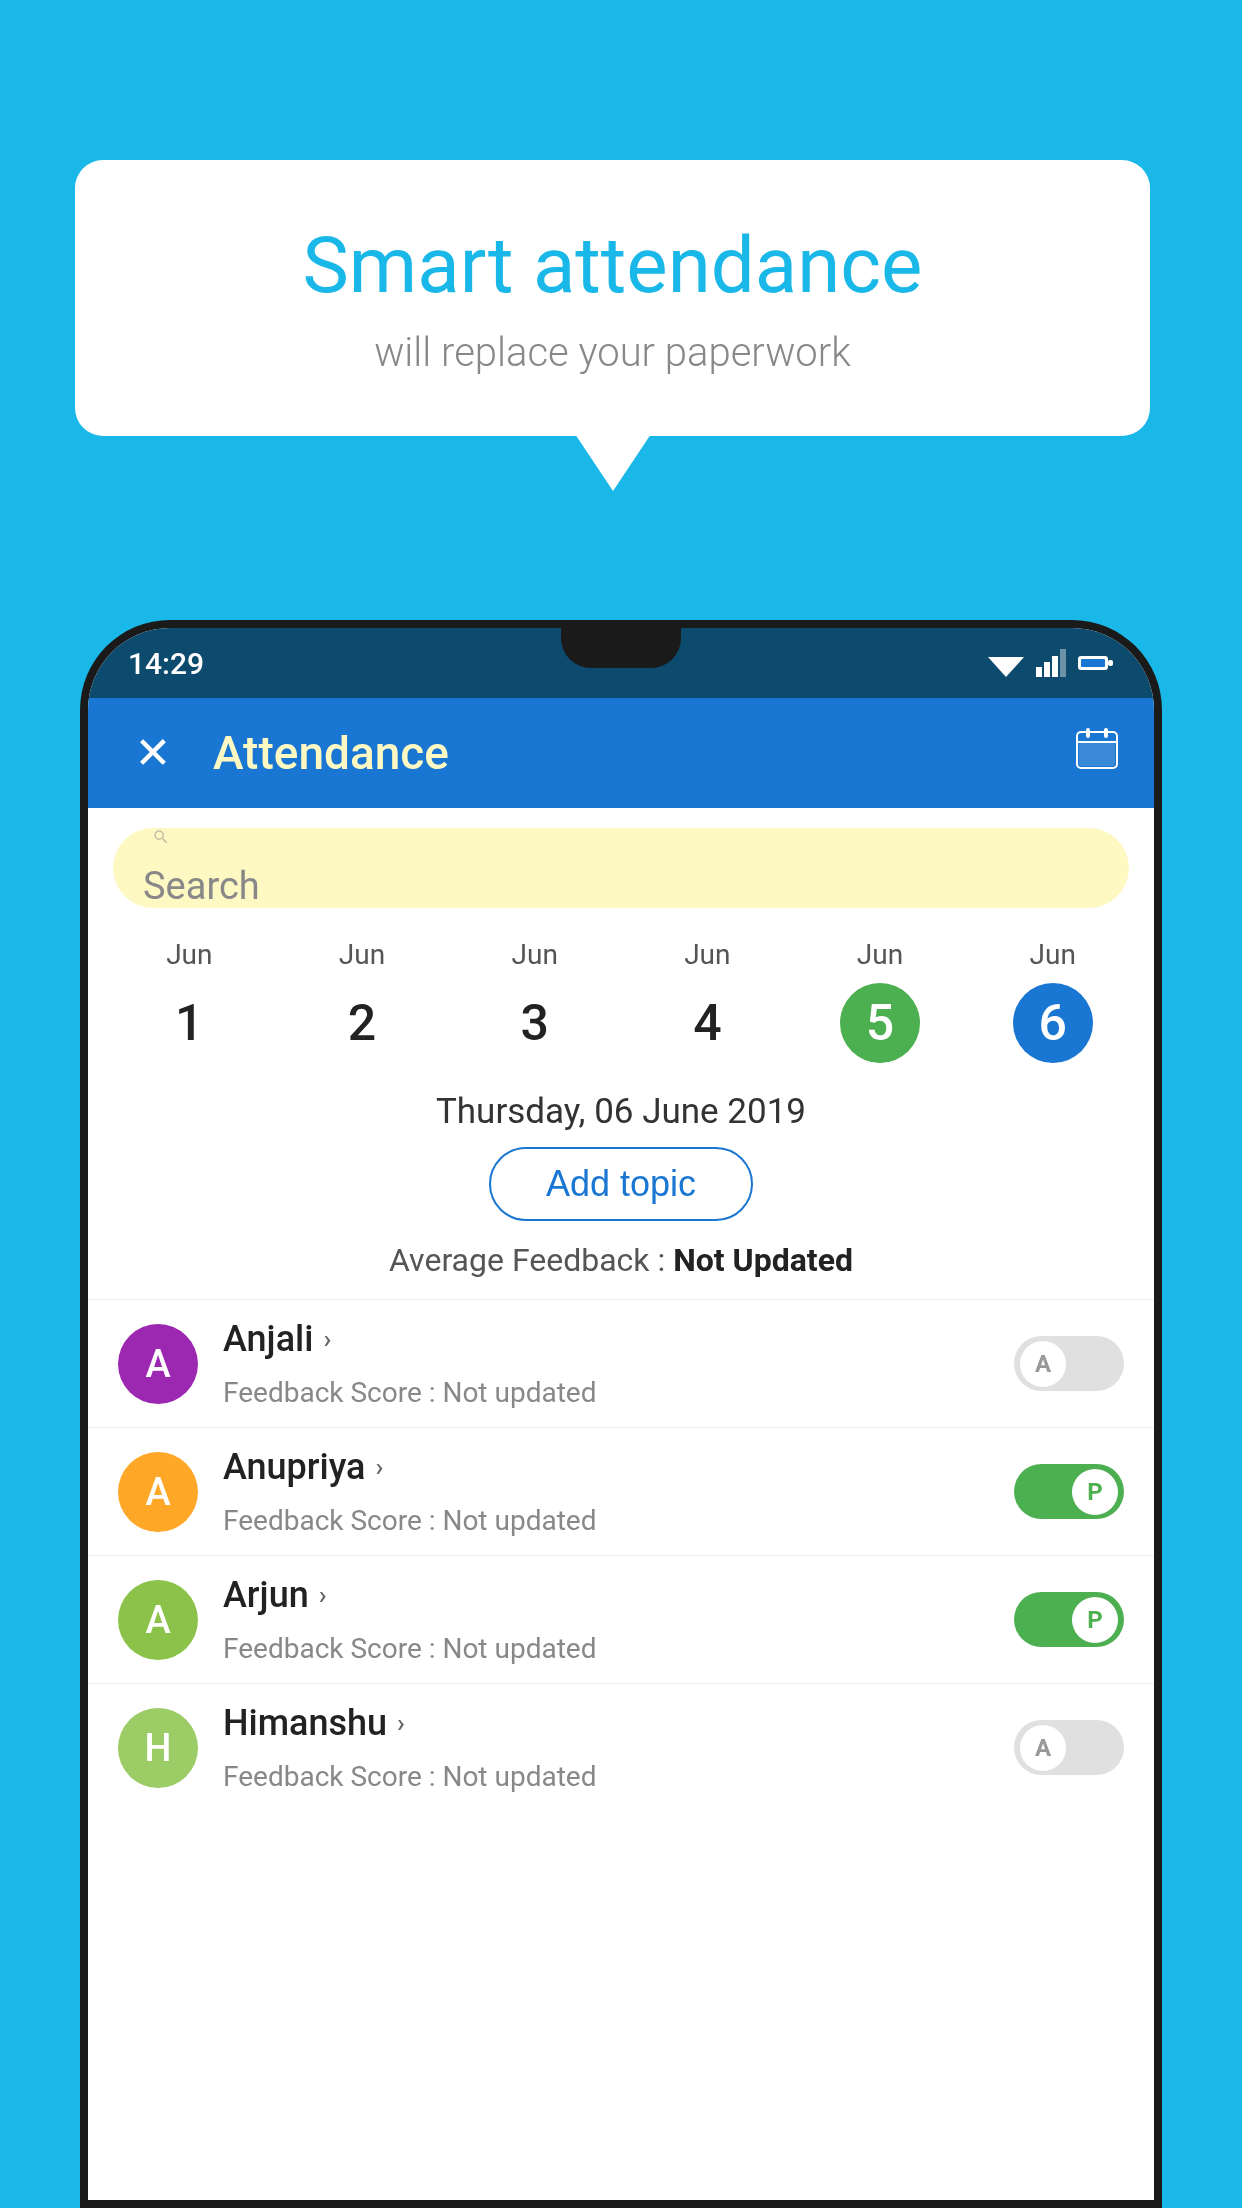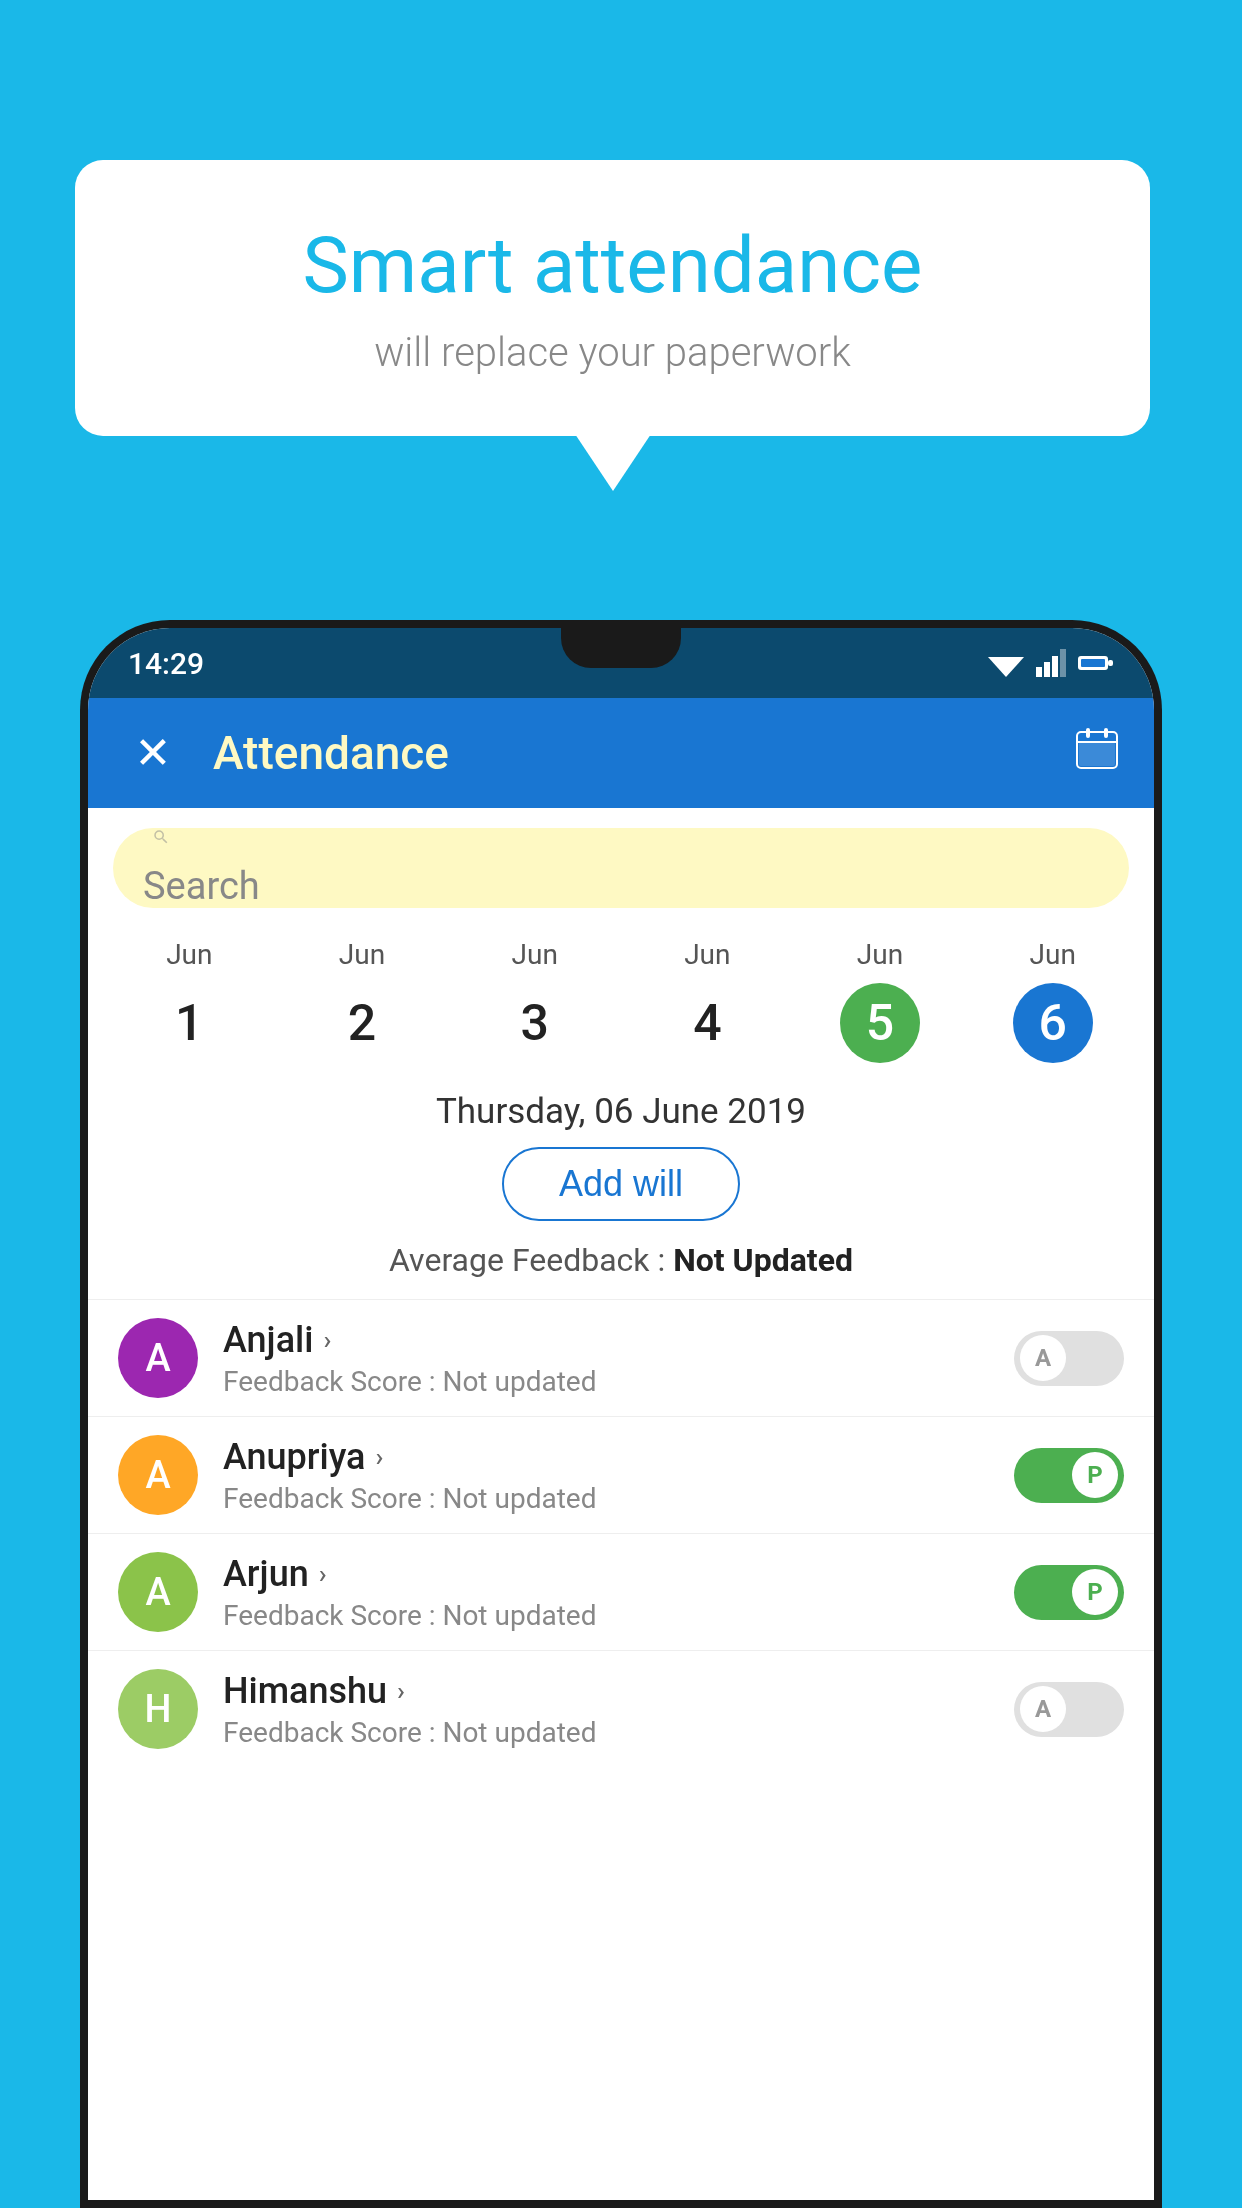--- a/index.html
+++ b/index.html
@@ -262,21 +262,21 @@
       align-items: center;
       gap: 10px;
     }
     .chevron {
       font-size: 26px;
       color: #666;
     }
     .feedback-score {
       font-size: 28px;
       color: #888;
-      margin-top: 4px;
+      margin-top: 16px;
     }
     .toggle-bg {
       width: 110px;
       height: 55px;
       border-radius: 30px;
       display: flex;
       align-items: center;
       justify-content: flex-end;
       padding-right: 6px;
     }
@@ -401,21 +401,21 @@
               <div class="cal-num today">5</div>
             </div>
             <div class="cal-day">
               <div class="cal-month">Jun</div>
               <div class="cal-num selected">6</div>
             </div>
           </div>
 
         <div class="date-display">Thursday, 06 June 2019</div>
 
-        <button class="add-topic-btn">Add will</button>
+        <button class="add-topic-btn">Add topic</button>
 
         <div class="avg-feedback">
           <span>Average Feedback :</span>
           <strong>Not Updated</strong>
         </div>
 
         <div id="student-list">
             <div class="student-item">
               <div class="avatar" style="background: rgb(156, 39, 176);">A</div>
               <div class="student-info">

